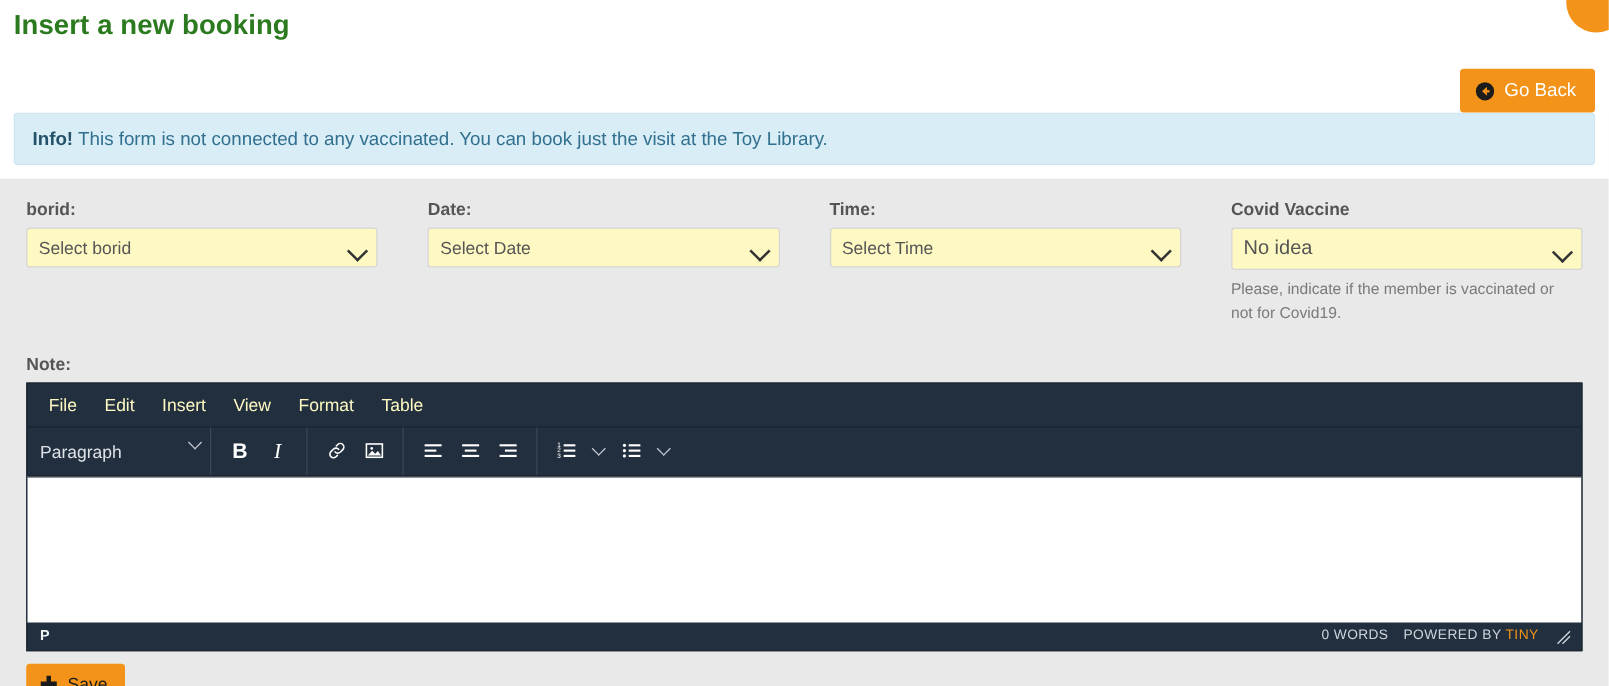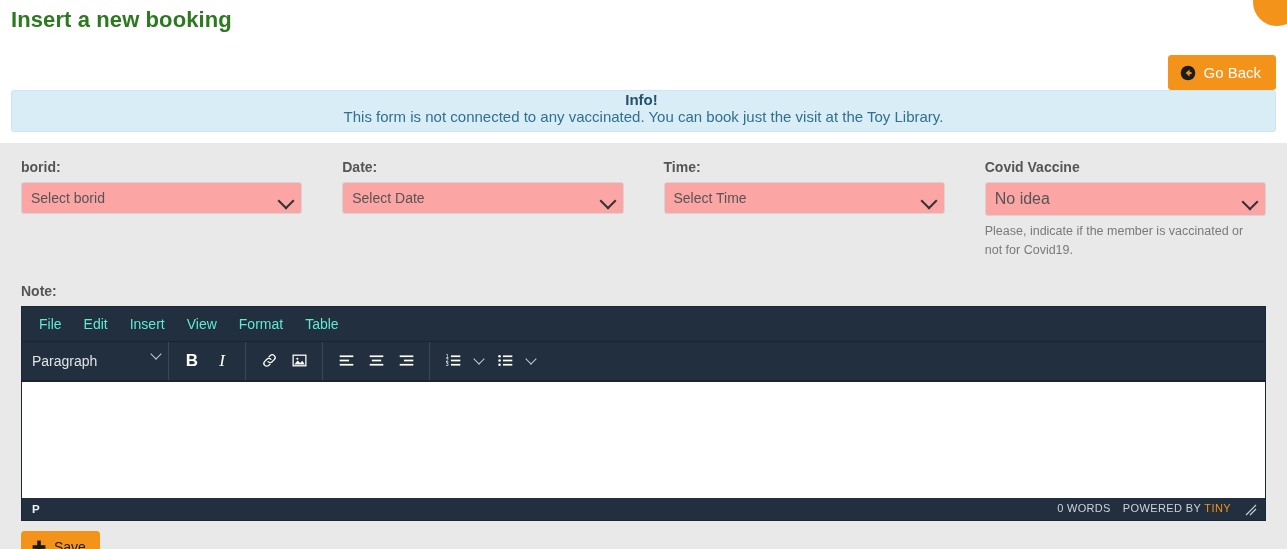--- a/index.html
+++ b/index.html
@@ -68,21 +68,20 @@
     height: 42px;
     box-sizing: border-box;
     background: #d9edf7;
     border: 1px solid #cbe5f1;
     border-radius: 3px;
     display: flex;
     align-items: center;
     padding: 0 14px;
     font-size: 15px;
     color: #31708f;
-    flex-direction: column;
   }
   .alert-info b { margin-right: 4px; color: #245269; }
 
   
   .form-panel {
     margin-top: 11px;
     background: #e9e9e9;
     padding: 16px 0 0 0;
     height: 100%;
   }
@@ -97,21 +96,21 @@
     font-weight: bold;
     color: #555555;
     margin-bottom: 7px;
     display: block;
   }
   .select-box {
     position: relative;
     width: 100%;
     height: 32px;
     box-sizing: border-box;
-    background: #fca5a5;
+    background: #fef9c3;
     border: 1px solid #d5d5d5;
     border-radius: 3px;
     display: flex;
     align-items: center;
     padding: 0 26px 0 9px;
     font-size: 14px;
     color: #555555;
     cursor: pointer;
     overflow: hidden;
     white-space: nowrap;
@@ -153,21 +152,21 @@
     height: 34px;
     display: flex;
     align-items: center;
     padding: 0 8px;
     gap: 4px;
     border-bottom: 1px solid #1b2430;
   }
   .menu-item {
     padding: 3px 9px;
     font-size: 14px;
-    color: #5eead4;
+    color: #fef9c3;
     cursor: pointer;
     border-radius: 2px;
   }
   .toolbar {
     height: 38px;
     display: flex;
     align-items: center;
     padding: 0 6px;
     border-bottom: 1px solid #1b2430;
   }

